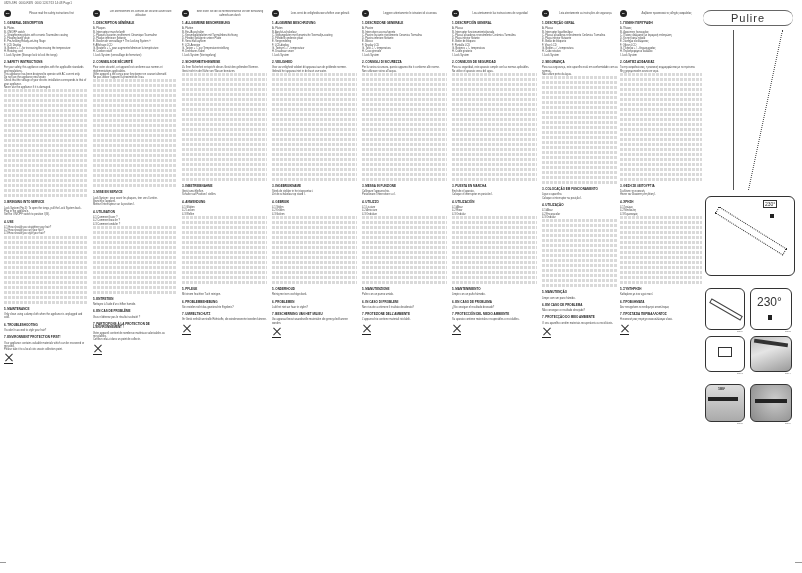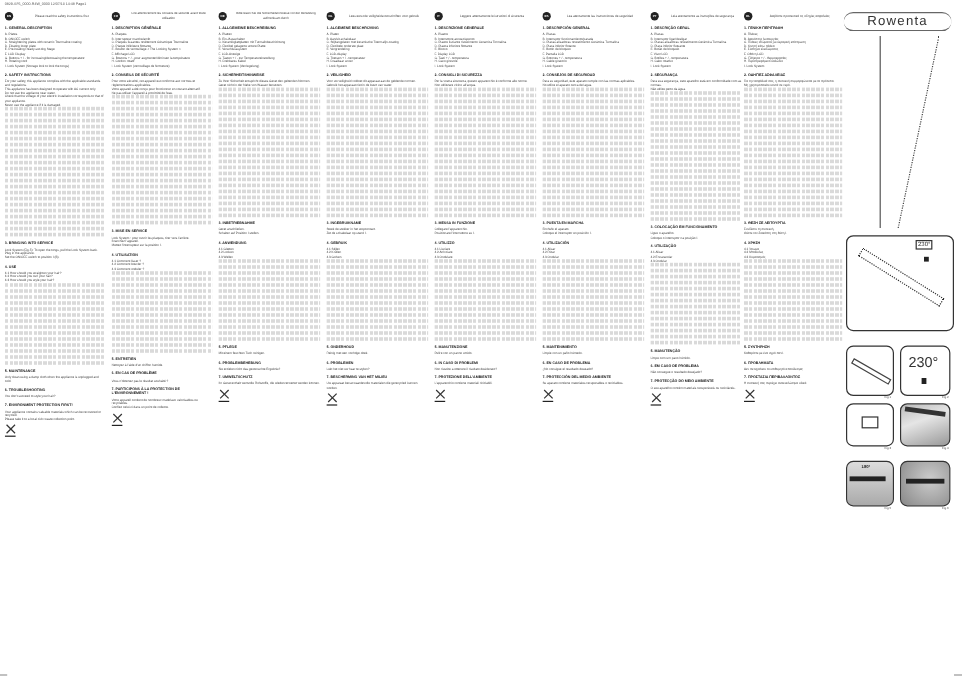--- a/index.html
+++ b/index.html
@@ -601,21 +601,21 @@
       <h4>6. ΠΡΟΒΛΗΜΑΤΑ</h4>
       <p class="li">Δεν πετυχαίνετε το επιθυμητό αποτέλεσμα;</p>
       <h4>7. ΠΡΟΣΤΑΣΙΑ ΠΕΡΙΒΑΛΛΟΝΤΟΣ</h4>
       <p class="li">Η συσκευή σας περιέχει ανακυκλώσιμα υλικά.</p>
       <div class="weee">
         <span class="bin"></span>
       </div>
     </div>
   </div>
 
-<div class="brand">Rowenta</div>
+<div class="brand">Pulire</div>
 <div class="url">www.rowenta.com</div>
 
 <div class="dotted" style="left:733px;top:30px;height:160px;border-left:1px solid #555;"></div>
 <div class="dotted" style="left:765px;top:30px;height:160px;transform:skewX(-12deg);"></div>
 
 <div class="fig" style="left:705px;top:196px;width:88px;height:78px;">
   <div class="bigtemp" style="left:57px;top:3px;font-size:5px;border:0.5px solid #333;padding:0 1px;">230°</div>
   <div style="position:absolute;left:64px;top:17px;width:4px;height:4px;background:#222;"></div>
   <div style="position:absolute;left:5px;top:30px;width:78px;height:6px;border:1px dotted #333;transform:rotate(32deg);"></div>
 </div>

